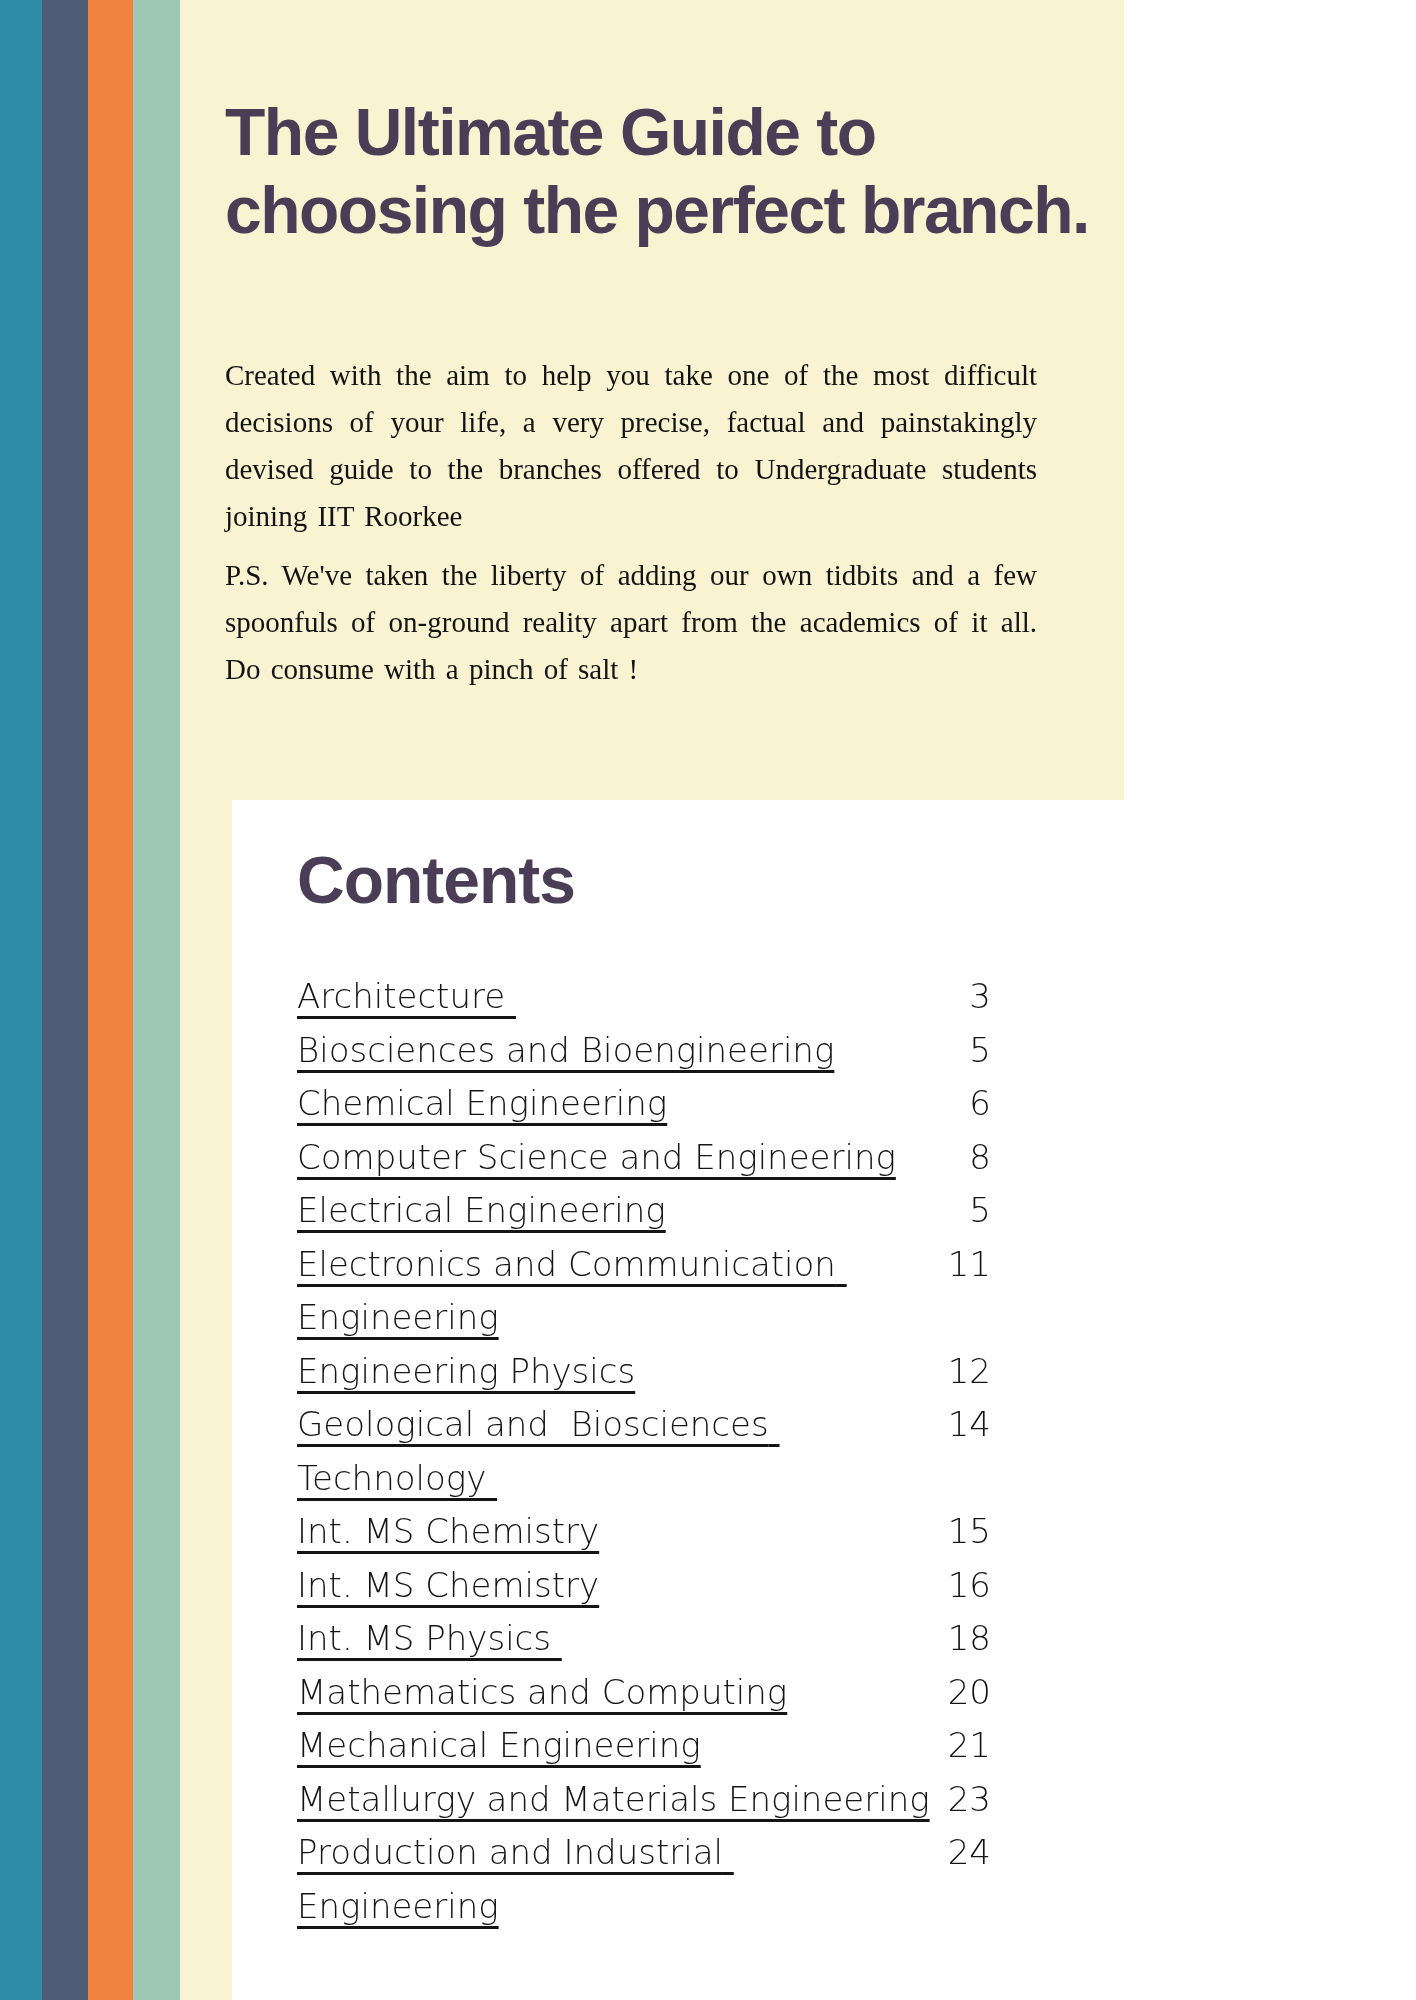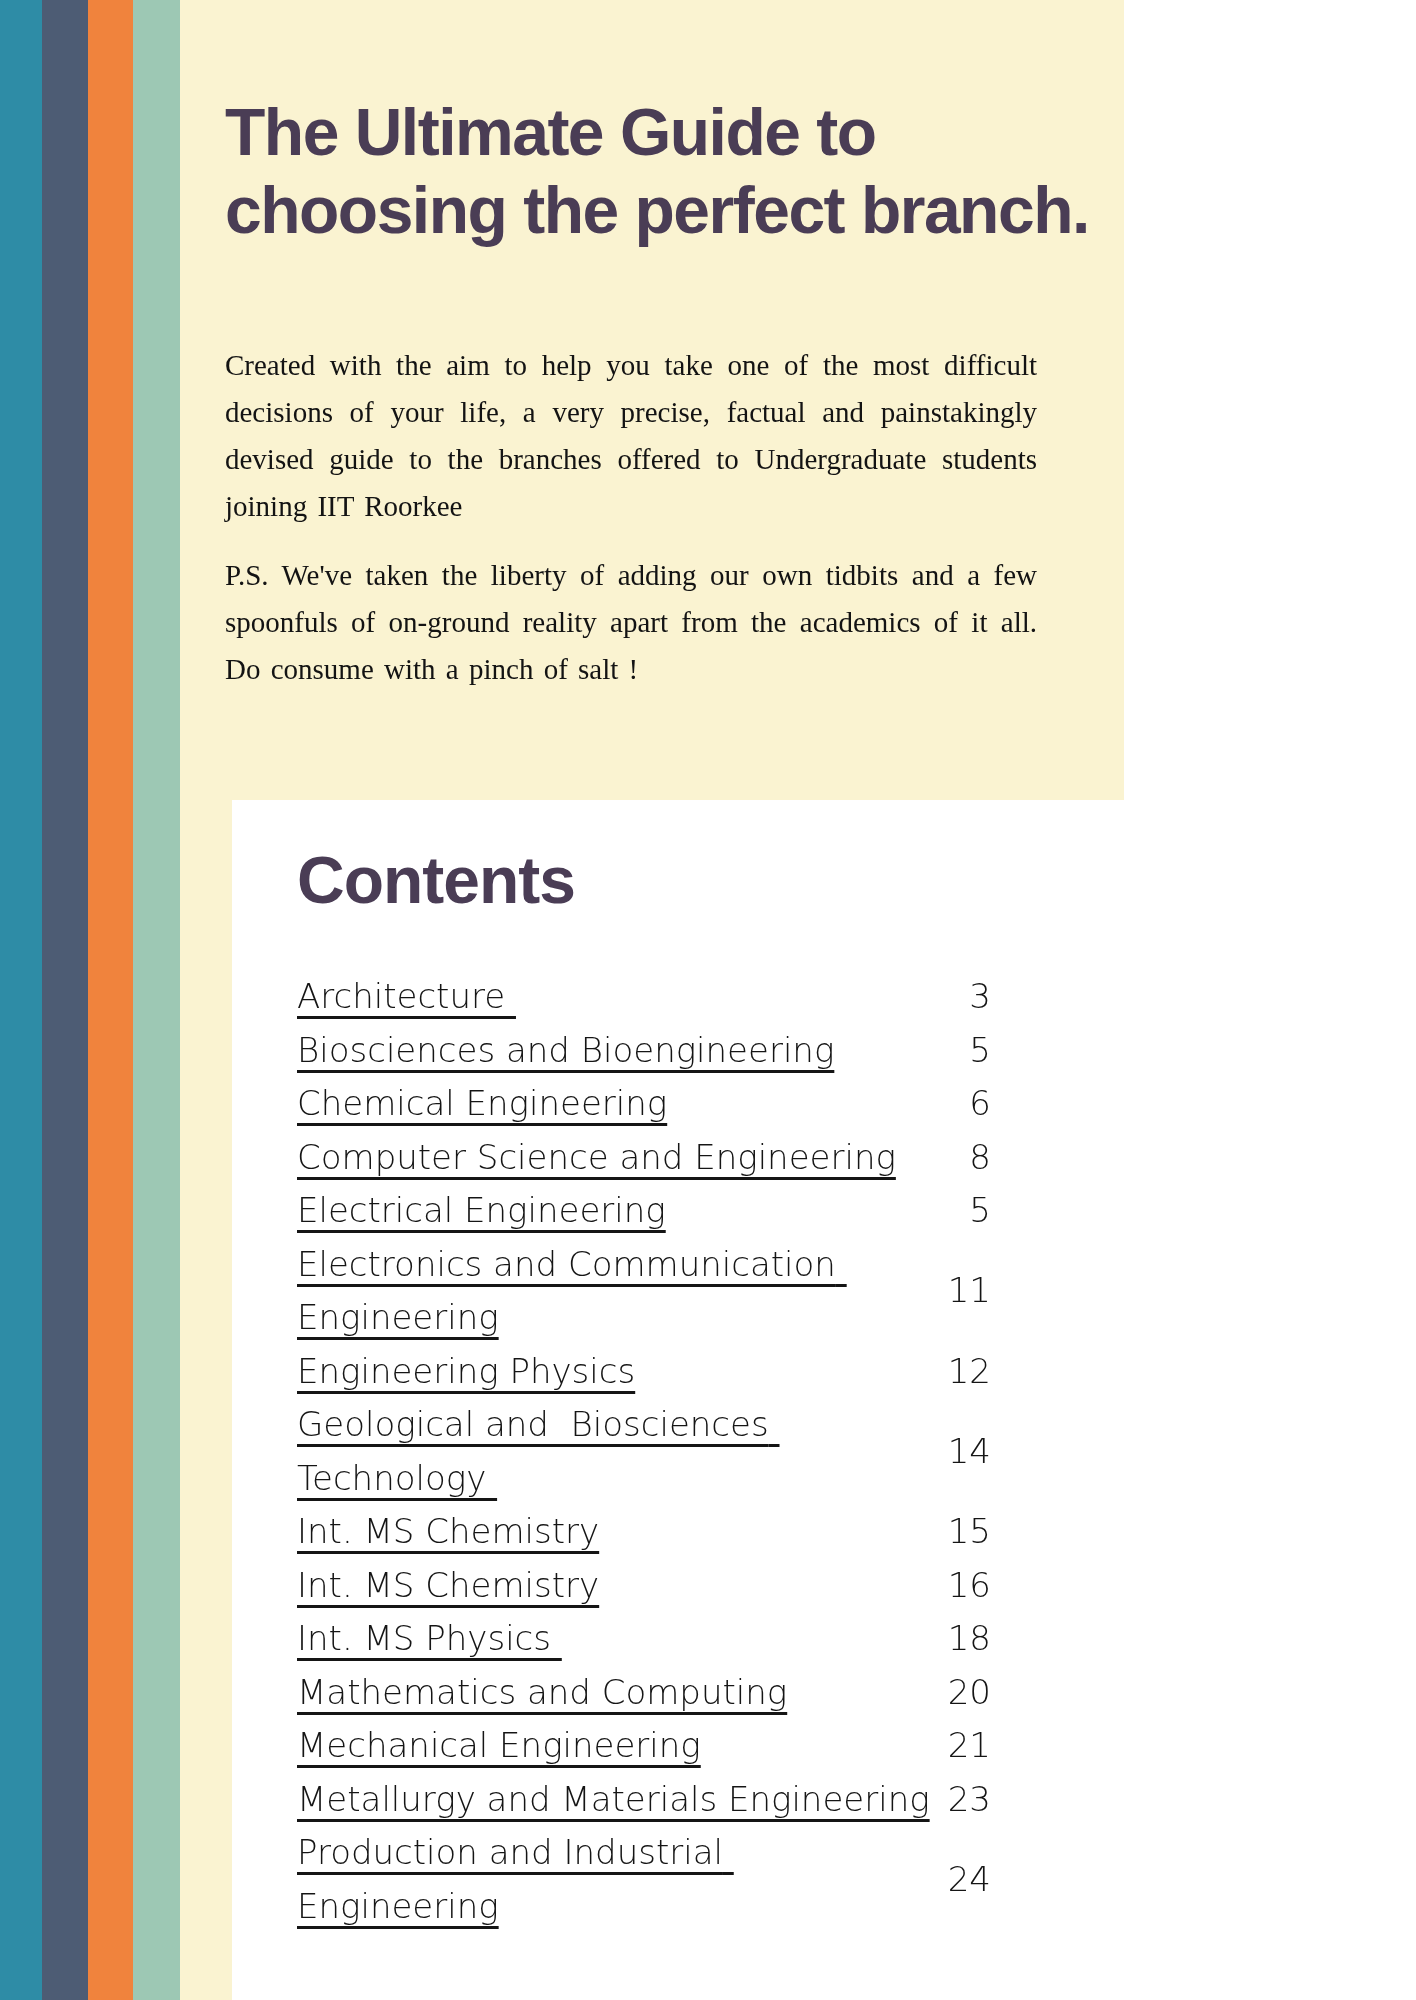--- a/index.html
+++ b/index.html
@@ -38,21 +38,21 @@
     position: absolute;
     left: 225px;
     width: 812px;
     font-family: "Liberation Serif", "DejaVu Serif", serif;
     font-size: 29px;
     line-height: 47px;
     color: #131313;
     text-align: justify;
     word-spacing: 3px;
   }
-  .intro-para.p1 { top: 342px; }
+  .intro-para.p1 { top: 352px; }
   .intro-para.p2 { top: 552px; }
 
   
   .contents-panel {
     position: absolute;
     left: 232px;
     top: 800px;
     right: 0;
     bottom: 0;
     background: #FFFFFF;
@@ -64,21 +64,21 @@
     font-size: 66px;
     letter-spacing: -1px;
     line-height: 70px;
     color: #4A3D55;
     margin-bottom: 55px;
   }
   .toc-list { width: 100%; }
   .toc-row {
     display: flex;
     justify-content: space-between;
-    align-items: center;
+    align-items: flex-start;
     line-height: 53.5px;
     white-space: pre-wrap;
   }
   .toc-link {
     font-family: "DejaVu Sans", "Liberation Sans", sans-serif;
     font-weight: 200;
     font-size: 34px;
     color: #151515;
     text-decoration: underline;
     text-decoration-thickness: 2.5px;

